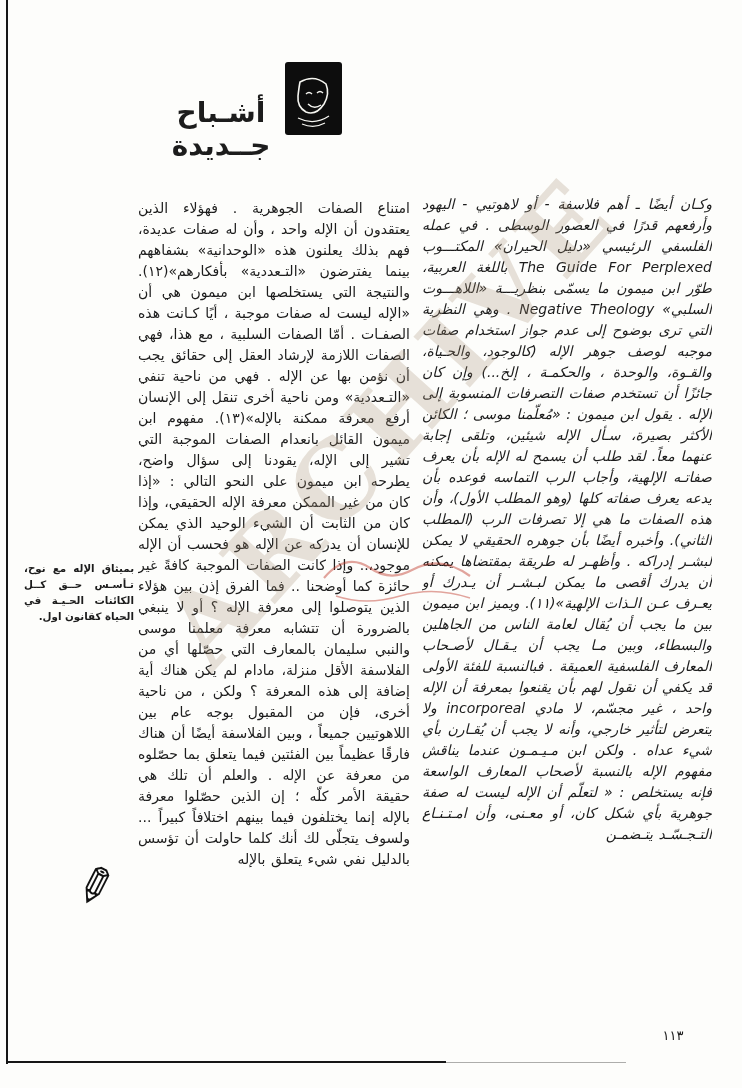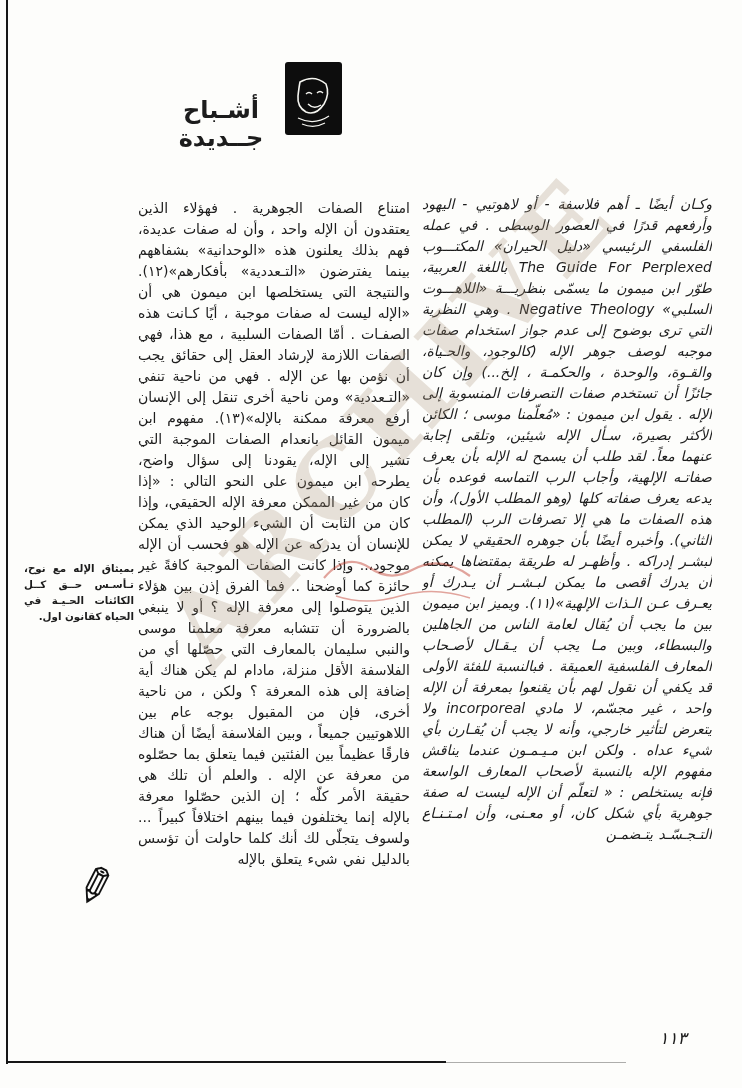--- a/index.html
+++ b/index.html
@@ -18,21 +18,21 @@
 
   
   .logo{
     position:absolute;left:285px;top:62px;width:57px;height:73px;
     background:#0d0d0d;border-radius:3px;display:flex;align-items:center;justify-content:center;
   }
   .logo svg{width:47px;height:62px;}
   .book-title{
     position:absolute;left:158px;top:96px;width:126px;
     direction:rtl;text-align:center;
-    font-size:24px;font-weight:bold;letter-spacing:0px;
+    font-size:28px;font-weight:bold;letter-spacing:0px;
     font-family:"DejaVu Sans", sans-serif;
   }
 
   
   .col{
     position:absolute;
     direction:rtl;
     text-align:justify;
     text-justify:inter-word;
     font-size:14px;
@@ -70,21 +70,21 @@
     pointer-events:none;z-index:6;
     user-select:none;
   }
   .watermark-red{
     position:absolute;left:318px;top:538px;width:160px;height:72px;
     z-index:6;opacity:.45;pointer-events:none;
   }
 
   .page-number{
     position:absolute;left:638px;top:1028px;width:70px;
-    font-size:17px;text-align:center;direction:rtl;font-style:italic;
+    font-size:13px;text-align:center;direction:rtl;
   }
 </style>
 </head>
 <body>
 
 <div class="page">
 
   <div class="scan-edge-left"></div>
   <div class="scan-edge-bottom"></div>
   <div class="scan-edge-bottom-faint"></div>

